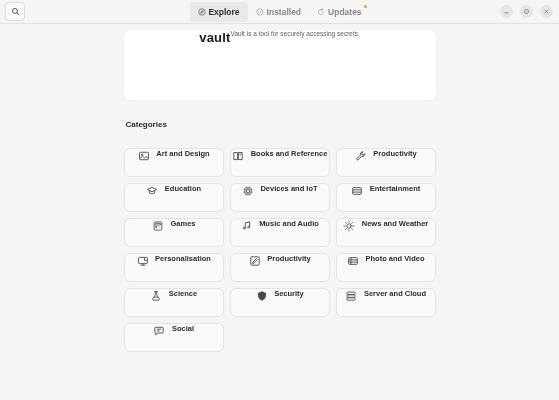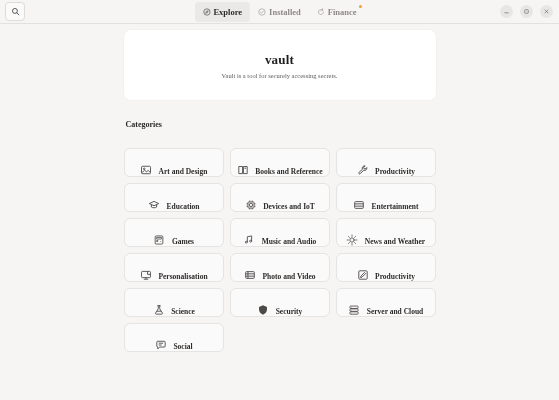--- a/index.html
+++ b/index.html
@@ -11,21 +11,20 @@
     font-family: "Liberation Sans", sans-serif;
     color: #2b2b2b;
     overflow: hidden;
   }
   #app {
     position: relative;
     width: 559px; height: 400px;
     background: #ef4444;
     display: flex; flex-direction: column;
     box-sizing: border-box;
-    font-family: Liberation Serif, serif;
   }
 
   
   .headerbar {
     position: relative;
     height: 24px;
     flex: 0 0 24px;
     background: #f6f5f4;
     border-bottom: 1px solid #e3e1df;
     display: flex;
@@ -104,22 +103,22 @@
     width: 312px;
     margin: 0 auto;
     padding-top: 6px;
   }
 
   .banner {
     height: 70px;
     background: #ffffff;
     border-radius: 7px;
     display: flex;
-    flex-direction: column;
-    align-items: center;
+    flex-direction: row;
+    align-items: flex-start;
     justify-content: center;
     box-shadow: 0 0 0 1px rgba(0,0,0,0.015);
   }
   .banner-title {
     font-size: 13px;
     font-weight: bold;
     color: #1d1d1d;
     letter-spacing: .2px;
     margin-bottom: 4px;
   }
@@ -139,21 +138,21 @@
     display: grid;
     grid-template-columns: repeat(3, 1fr);
     gap: 6px 6px;
   }
   .cat-card {
     height: 29px;
     background: #fbfafa;
     border: 1px solid #e6e4e2;
     border-radius: 6px;
     display: flex;
-    align-items: flex-end;
+    align-items: flex-start;
     justify-content: center;
     gap: 6px;
     box-sizing: border-box;
   }
   .cat-card .ci {
     width: 13px; height: 13px;
     display: flex; align-items: center; justify-content: center;
     color: #4c4a48;
     flex: 0 0 13px;
   }
@@ -201,21 +200,21 @@
         </span>
         <span>Installed</span>
       </div>
       <div class="tab">
         <span>
           <svg width="8" height="8" viewBox="0 0 16 16" fill="none" stroke="currentColor" stroke-width="1.3">
             <path d="M13 8 A5 5 0 1 1 11.2 4.2" stroke-linecap="round"></path>
             <path d="M11.4 1.4 L11.4 4.6 L8.2 4.6" stroke-linecap="round" stroke-linejoin="round"></path>
           </svg>
         </span>
-        <span>Finance</span>
+        <span>Updates</span>
         <span class="dot"></span>
       </div>
     </div>
 
     <div class="hb-right">
       <div class="wbtn">
         <svg width="7" height="7" viewBox="0 0 16 16" stroke="currentColor" stroke-width="1.6">
           <line x1="4" y1="11" x2="12" y2="11" stroke-linecap="round"></line>
         </svg>
       </div>
@@ -365,37 +364,37 @@
               <line x1="10" y1="14.4" x2="10" y2="17"></line>
               <path d="M12.6 4 L12.6 9 L17.4 9"></path>
             </svg>
           </span>
           <span class="cat-label">Personalisation</span>
         </div>
 
         <div class="cat-card">
           <span class="ci">
             <svg width="12" height="12" viewBox="0 0 20 20" fill="none" stroke="currentColor" stroke-width="1.5">
+              <rect x="3" y="3" width="14" height="14" rx="1.6"></rect>
+              <path d="M12.6 5.8 L14.4 7.6 L8.4 13.6 L6 14.2 L6.6 11.8 Z" stroke-linejoin="round"></path>
+            </svg>
+          </span>
+          <span class="cat-label">Productivity</span>
+        </div>
+
+        <div class="cat-card">
+          <span class="ci">
+            <svg width="12" height="12" viewBox="0 0 20 20" fill="none" stroke="currentColor" stroke-width="1.5">
               <rect x="2.8" y="4.4" width="14.4" height="11.2" rx="1.4"></rect>
               <line x1="2.8" y1="8.1" x2="17.2" y2="8.1"></line>
               <line x1="2.8" y1="11.9" x2="17.2" y2="11.9"></line>
               <line x1="6.6" y1="4.4" x2="6.6" y2="15.6"></line>
             </svg>
           </span>
           <span class="cat-label">Photo and Video</span>
-        </div>
-
-        <div class="cat-card">
-          <span class="ci">
-            <svg width="12" height="12" viewBox="0 0 20 20" fill="none" stroke="currentColor" stroke-width="1.5">
-              <rect x="3" y="3" width="14" height="14" rx="1.6"></rect>
-              <path d="M12.6 5.8 L14.4 7.6 L8.4 13.6 L6 14.2 L6.6 11.8 Z" stroke-linejoin="round"></path>
-            </svg>
-          </span>
-          <span class="cat-label">Productivity</span>
         </div>
 
         <div class="cat-card">
           <span class="ci">
             <svg width="12" height="12" viewBox="0 0 20 20" fill="none" stroke="currentColor" stroke-width="1.5">
               <path d="M8 2.8 L12 2.8 M8.8 2.8 L8.8 8 L4.4 15 a1.2 1.2 0 0 0 1 1.9 L14.6 16.9 a1.2 1.2 0 0 0 1 -1.9 L11.2 8 L11.2 2.8" stroke-linejoin="round" stroke-linecap="round"></path>
               <line x1="6.6" y1="12" x2="13.4" y2="12"></line>
             </svg>
           </span>
           <span class="cat-label">Science</span>

